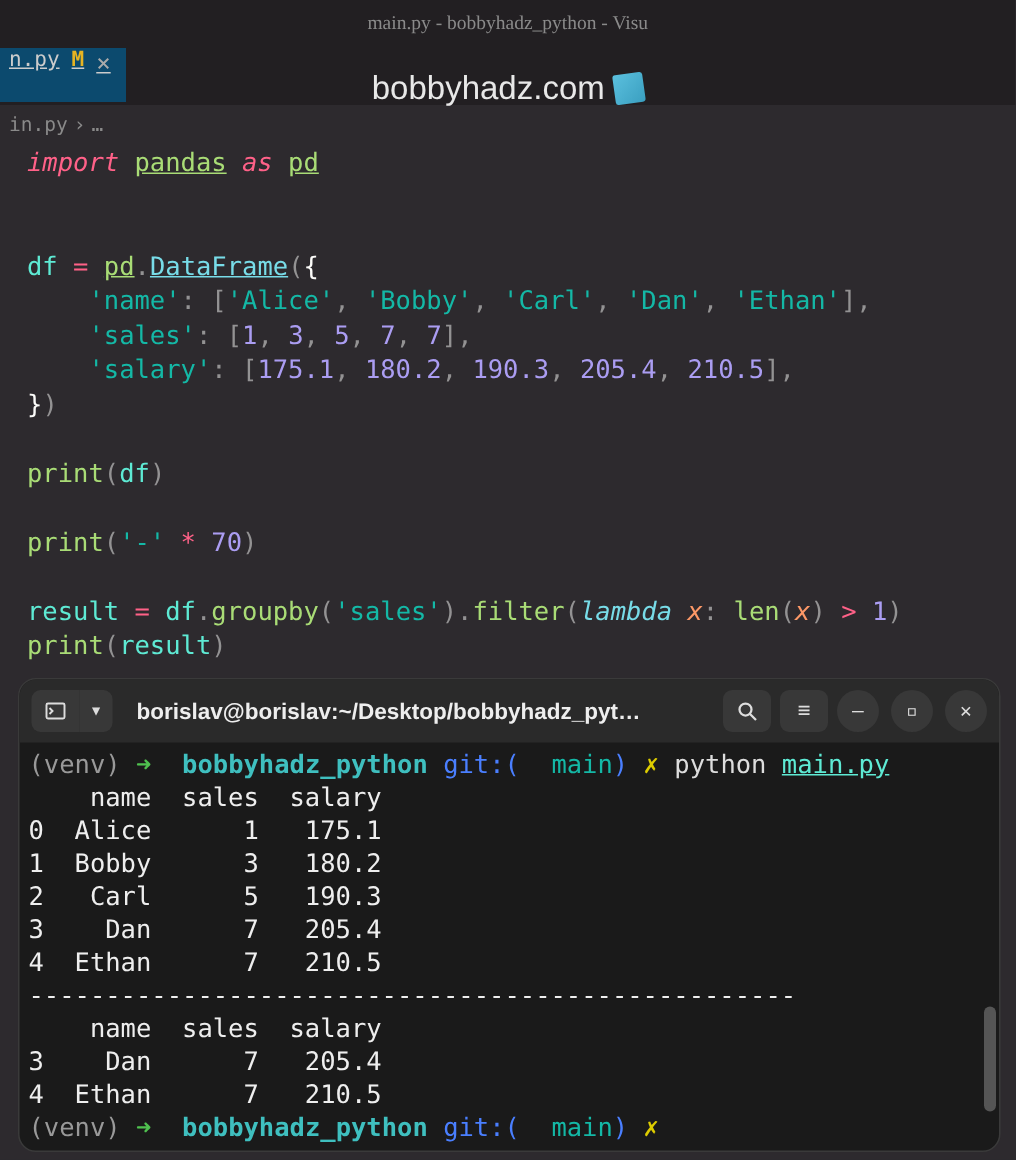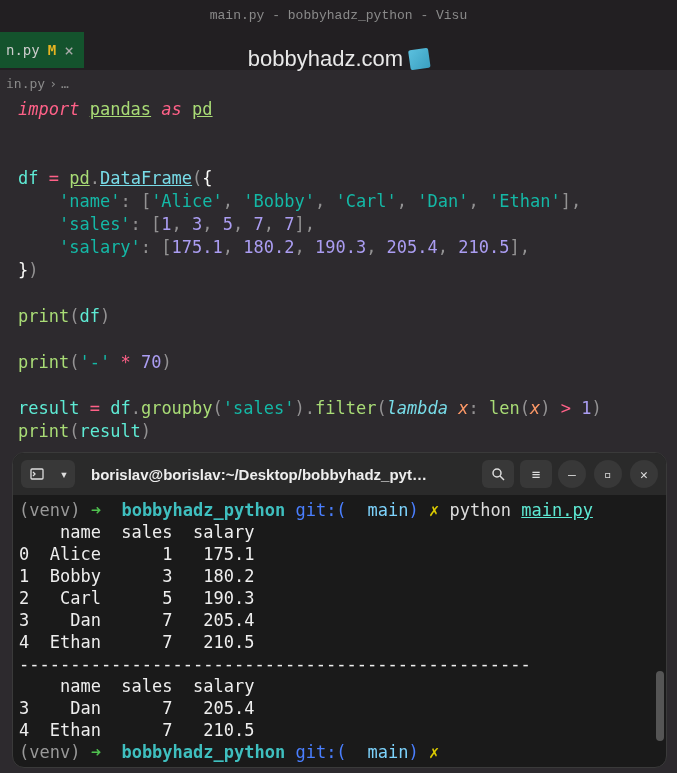--- a/index.html
+++ b/index.html
@@ -13,37 +13,37 @@
     color: #fcfcfa;
   }
   .title-bar {
     height: 30px;
     background: #221f22;
     display: flex;
     align-items: center;
     justify-content: center;
     color: #8a8a8a;
     font-size: 13px;
-    font-family: Liberation Mono, monospace;
+    font-family: Liberation Serif, serif;
   }
   .tab-bar {
     height: 40px;
     background: #221f22;
     display: flex;
     align-items: center;
   }
   .tab {
-    background: #14532d;
+    background: #0c4a6e;
     height: 36px;
     display: flex;
-    align-items: center;
     padding: 0 10px 0 6px;
     font-size: 14px;
     color: #ccc;
     gap: 8px;
+    text-decoration: underline;
   }
   .tab .m { color: #e6b422; font-weight: bold; }
   .tab .x { color: #aaa; font-size: 16px; cursor: pointer; }
   .watermark {
     position: absolute;
     left: 50%;
     transform: translateX(-50%);
     top: 46px;
     color: #e8e8e8;
     font-size: 22px;
@@ -148,21 +148,21 @@
     padding: 4px 6px;
     font-size: 17px;
     line-height: 22px;
     white-space: pre;
     color: #eee;
   }
   .t-venv { color: #999; }
   .t-arrow { color: #4fc14f; }
   .t-dir { color: #3fbfbf; font-weight: bold; }
   .t-git { color: #4a7fff; }
-  .t-branch { color: #7dd3fc; padding-left: 21px; }
+  .t-branch { color: #14b8a6; padding-left: 21px; }
   .t-x { color: #ddcc00; }
   .t-cmd { color: #ddd; }
   .t-file { color: #5eead4; text-decoration: underline; }
   .scrollbar {
     position: absolute;
     right: 2px;
     top: 48px;
     width: 8px;
     height: 260px;
     background: transparent;

